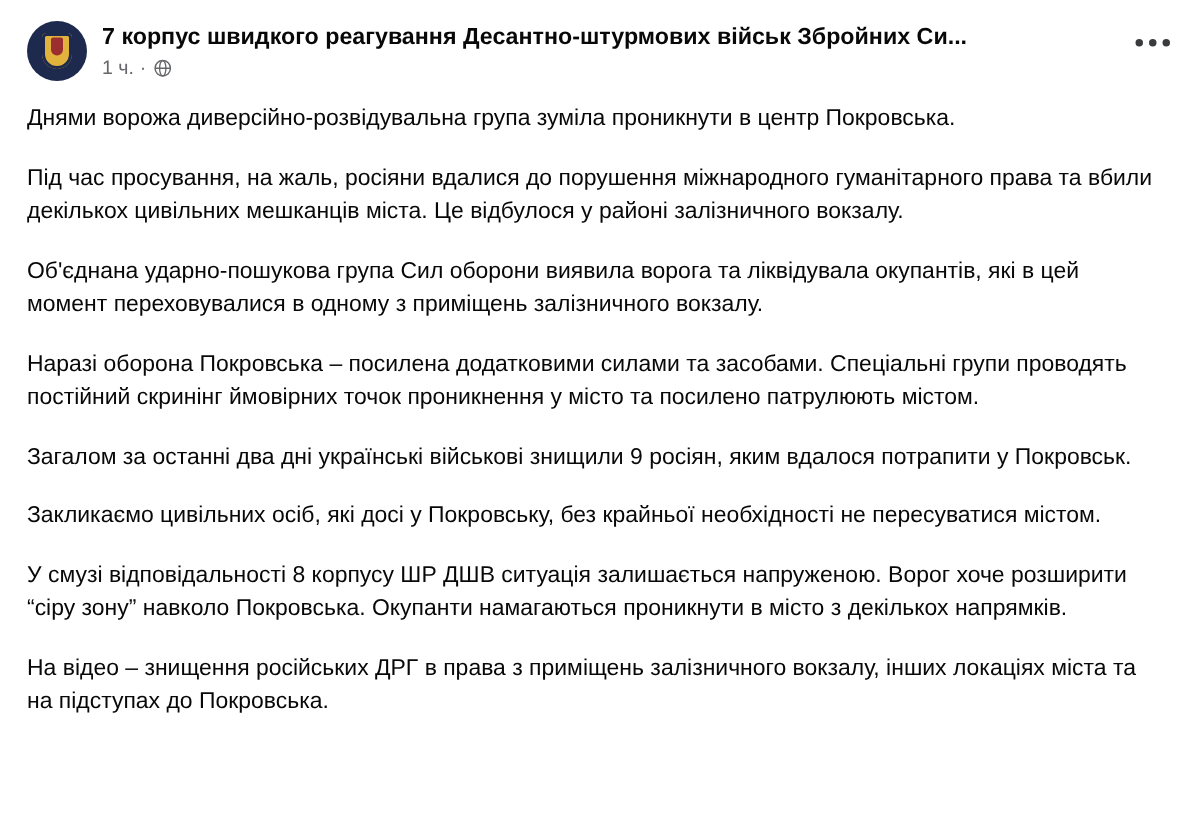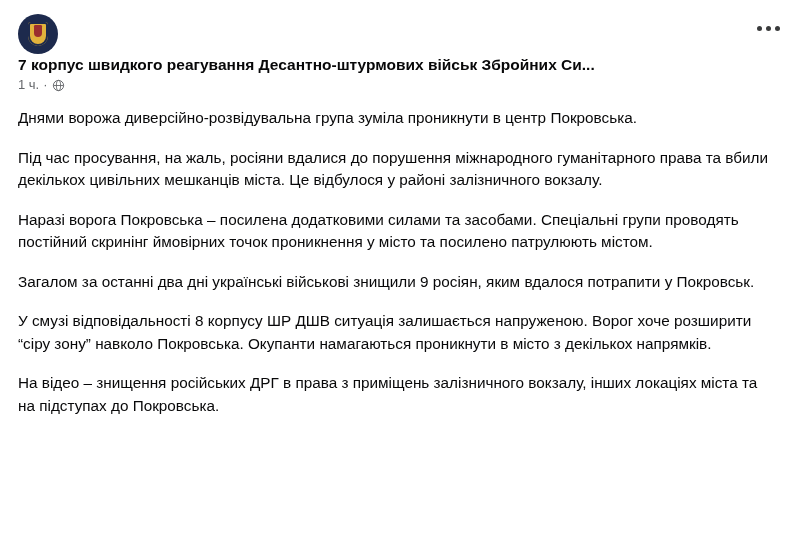--- a/index.html
+++ b/index.html
@@ -21,21 +21,20 @@
     box-sizing: border-box;
     padding: 14px 18px 0 18px;
     background: #ffffff;
     position: relative;
   }
 
   .post-header {
     display: flex;
     align-items: flex-start;
     margin-bottom: 10px;
-    flex-direction: column;
   }
 
   .avatar {
     width: 40px;
     height: 40px;
     border-radius: 50%;
     background: #1d2a4d;
     flex: 0 0 40px;
     margin-right: 10px;
     position: relative;
@@ -166,19 +165,21 @@
 
   <div class="menu-button">
     <span class="dot"></span>
     <span class="dot"></span>
     <span class="dot"></span>
   </div>
 
   <div class="post-body">
     <p>Днями ворожа диверсійно-розвідувальна група зуміла проникнути в центр Покровська.</p>
     <p>Під час просування, на жаль, росіяни вдалися до порушення міжнародного гуманітарного права та вбили декількох цивільних мешканців міста. Це відбулося у районі залізничного вокзалу.</p>
-    <p>Наразі ворога Покровська – посилена додатковими силами та засобами. Спеціальні групи проводять постійний скринінг ймовірних точок проникнення у місто та посилено патрулюють містом.</p>
+    <p>Об'єднана ударно-пошукова група Сил оборони виявила ворога та ліквідувала окупантів, які в цей момент переховувалися в одному з приміщень залізничного вокзалу.</p>
+    <p>Наразі оборона Покровська – посилена додатковими силами та засобами. Спеціальні групи проводять постійний скринінг ймовірних точок проникнення у місто та посилено патрулюють містом.</p>
     <p>Загалом за останні два дні українські військові знищили 9 росіян, яким вдалося потрапити у Покровськ.</p>
+    <p>Закликаємо цивільних осіб, які досі у Покровську, без крайньої необхідності не пересуватися містом.</p>
     <p>У смузі відповідальності 8 корпусу ШР ДШВ ситуація залишається напруженою. Ворог хоче розширити “сіру зону” навколо Покровська. Окупанти намагаються проникнути в місто з декількох напрямків.</p>
     <p>На відео – знищення російських ДРГ в права з приміщень залізничного вокзалу, інших локаціях міста та на підступах до Покровська.</p>
   </div>
 
 </div>
 
 </body></html>

